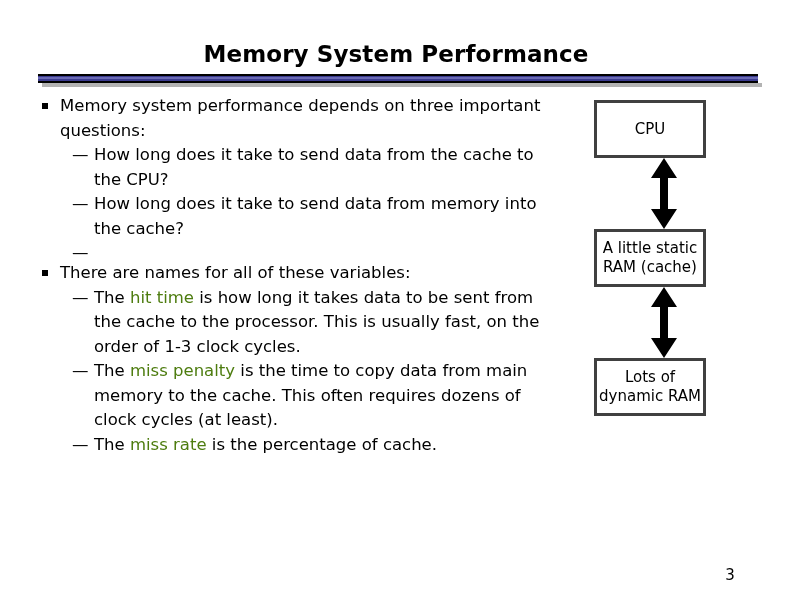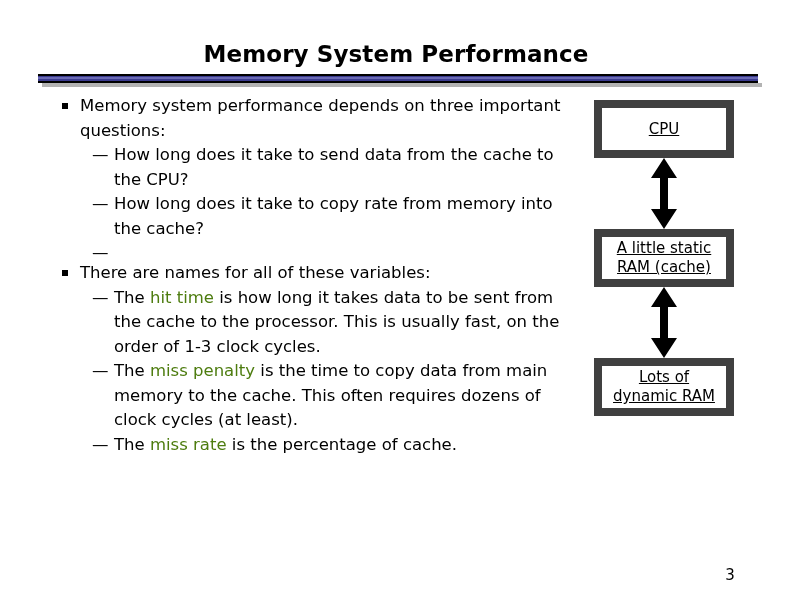--- a/index.html
+++ b/index.html
@@ -58,21 +58,21 @@
     left: 42px;
     top: 83px;
     width: 720px;
     height: 4px;
     background: #b3b3b3;
   }
 
   
   #body-col {
     position: absolute;
-    left: 48px;
+    left: 28px;
     top: 94px;
     width: 530px;
   }
 
   .lvl1 {
     position: relative;
     padding-left: 32px;
     font-size: 16.5px;
     line-height: 24.5px;
     color: #000000;
@@ -113,32 +113,31 @@
   #diagram {
     position: absolute;
     left: 594px;
     top: 100px;
     width: 140px;
     height: 318px;
   }
   .mem-box {
     position: absolute;
     left: 0;
-    width: 140px;
+    width: 112px;
     box-sizing: border-box;
-    border: 8px solid #404040;
+    border: 3px solid #404040;
     background: #ffffff;
     display: flex;
     align-items: center;
     justify-content: center;
     text-align: center;
     font-size: 15px;
     line-height: 19px;
     color: #000000;
-    text-decoration: underline;
   }
   #box-cpu     { top: 0px;   height: 58px; }
   #box-cache   { top: 129px; height: 58px; text-align: center; }
   #box-dram    { top: 258px; height: 58px; }
 
   .arrow2 {
     position: absolute;
     left: 56px;
     width: 28px;
   }
@@ -174,21 +173,21 @@
       <span class="bullet-sq"></span>
       <span>Memory system performance depends on three important questions:</span>
     </div>
 
     <div class="lvl2">
       <span class="bullet-dash">—</span>
       <span>How long does it take to send data from the cache to the CPU?</span>
     </div>
     <div class="lvl2">
       <span class="bullet-dash">—</span>
-      <span>How long does it take to copy rate from memory into the cache?</span>
+      <span>How long does it take to send data from memory into the cache?</span>
     </div>
     <div class="lvl2">
       <span class="bullet-dash">—</span>
     </div>
 
     <div class="gap-block"></div>
 
     <div class="lvl1">
       <span class="bullet-sq"></span>
       <span>There are names for all of these variables:</span>

